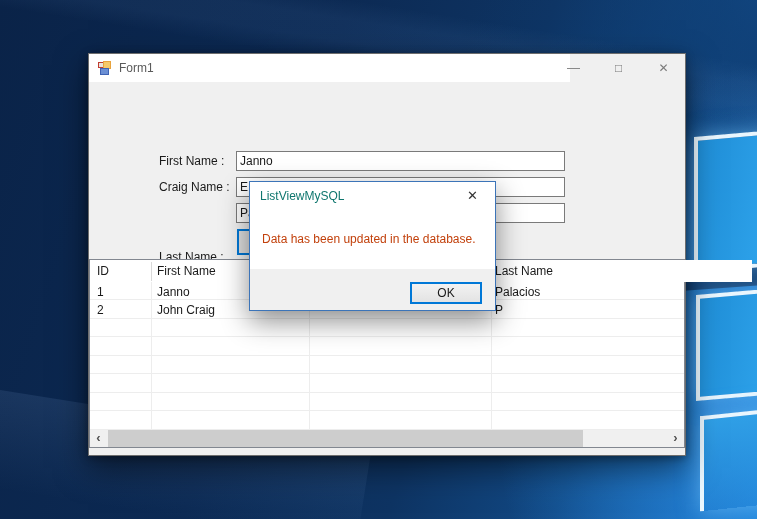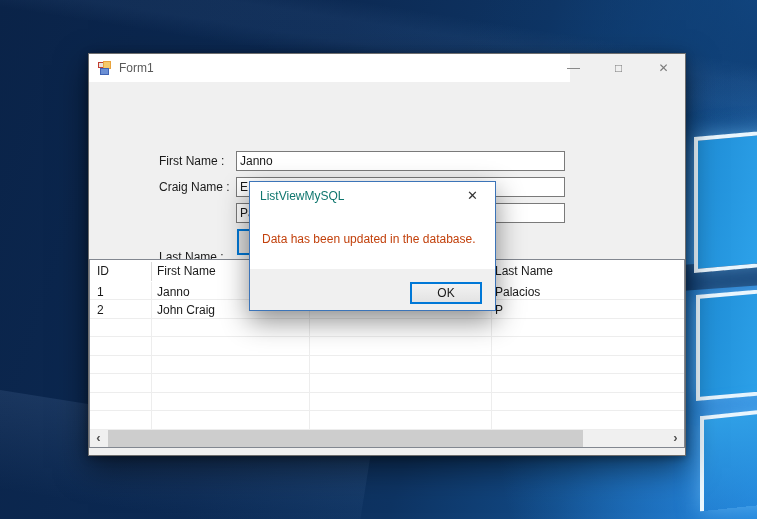--- a/index.html
+++ b/index.html
@@ -45,21 +45,21 @@
   .field-label { position:absolute; color:#1a1a1a; }
   .tb { position:absolute; left:147px; width:329px; height:20px; border:1px solid #7a7a7a;
     background:#fff; font-family:"Liberation Sans", sans-serif; font-size:12px;
     padding:0 3px; color:#1a1a1a; outline:none; }
   .update-btn { position:absolute; left:148px; top:175px; width:92px; height:26px;
     border:2px solid #0078d7; background:#e1e1e1; }
 
   
   .listview { position:absolute; left:0px; top:205px; width:596px; height:189px;
     border:1px solid #828790; background:#fff; }
-  .lv-header { position:absolute; left:0; top:0; width:594px; height:22px; background:#fff; }
+  .lv-header { position:absolute; left:0; top:0; width:662px; height:22px; background:#fff; }
   .lv-hcell { position:absolute; top:4px; color:#1a1a1a; white-space:nowrap; }
   .hsep { position:absolute; top:2px; width:1px; height:19px; background:#d9d9d9; }
   .vline { position:absolute; top:22px; width:1px; height:148px; background:#ededed; }
   .lv-grid { position:absolute; left:0; top:22px; width:594px; height:148px;
     background:repeating-linear-gradient(to bottom, transparent 0 17.5px, #ededed 17.5px 18.5px); }
   .lv-row { position:absolute; left:0; width:594px; height:18px; }
   .lv-cell { position:absolute; top:2px; white-space:nowrap; color:#1a1a1a; }
   .c0 { left:7px; } .c1 { left:67px; } .c2 { left:225px; } .c3 { left:405px; }
 
   .hscroll { position:absolute; left:0; top:170px; width:594px; height:17px; background:#f0f0f0; }

